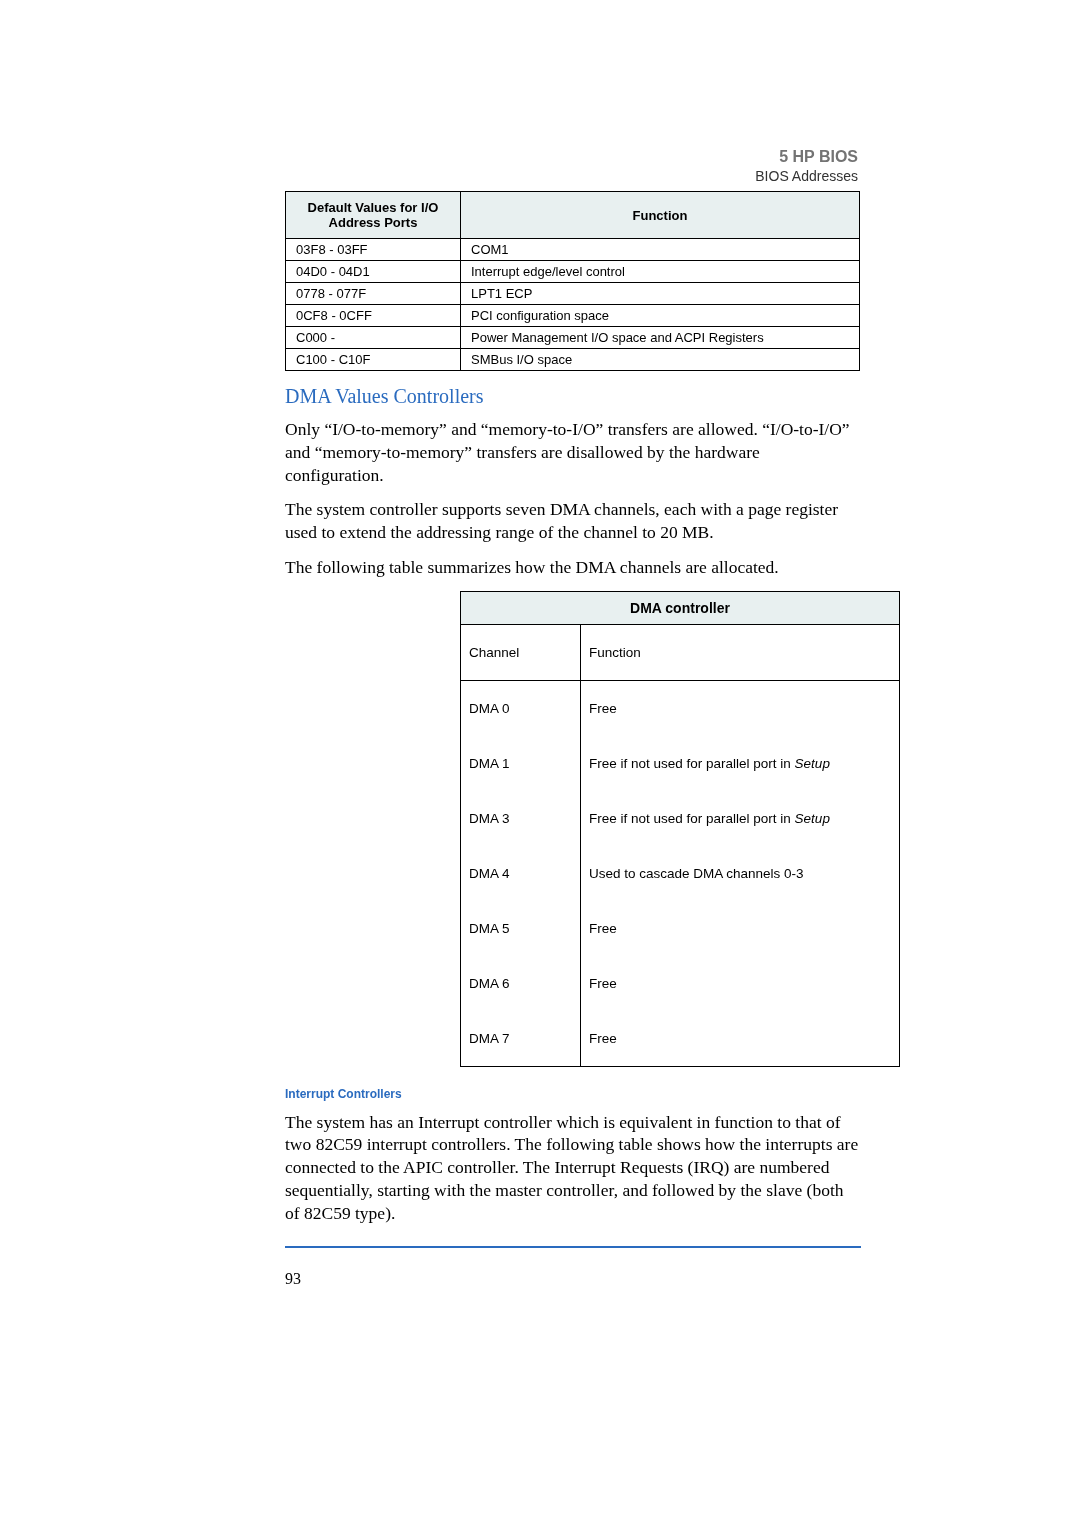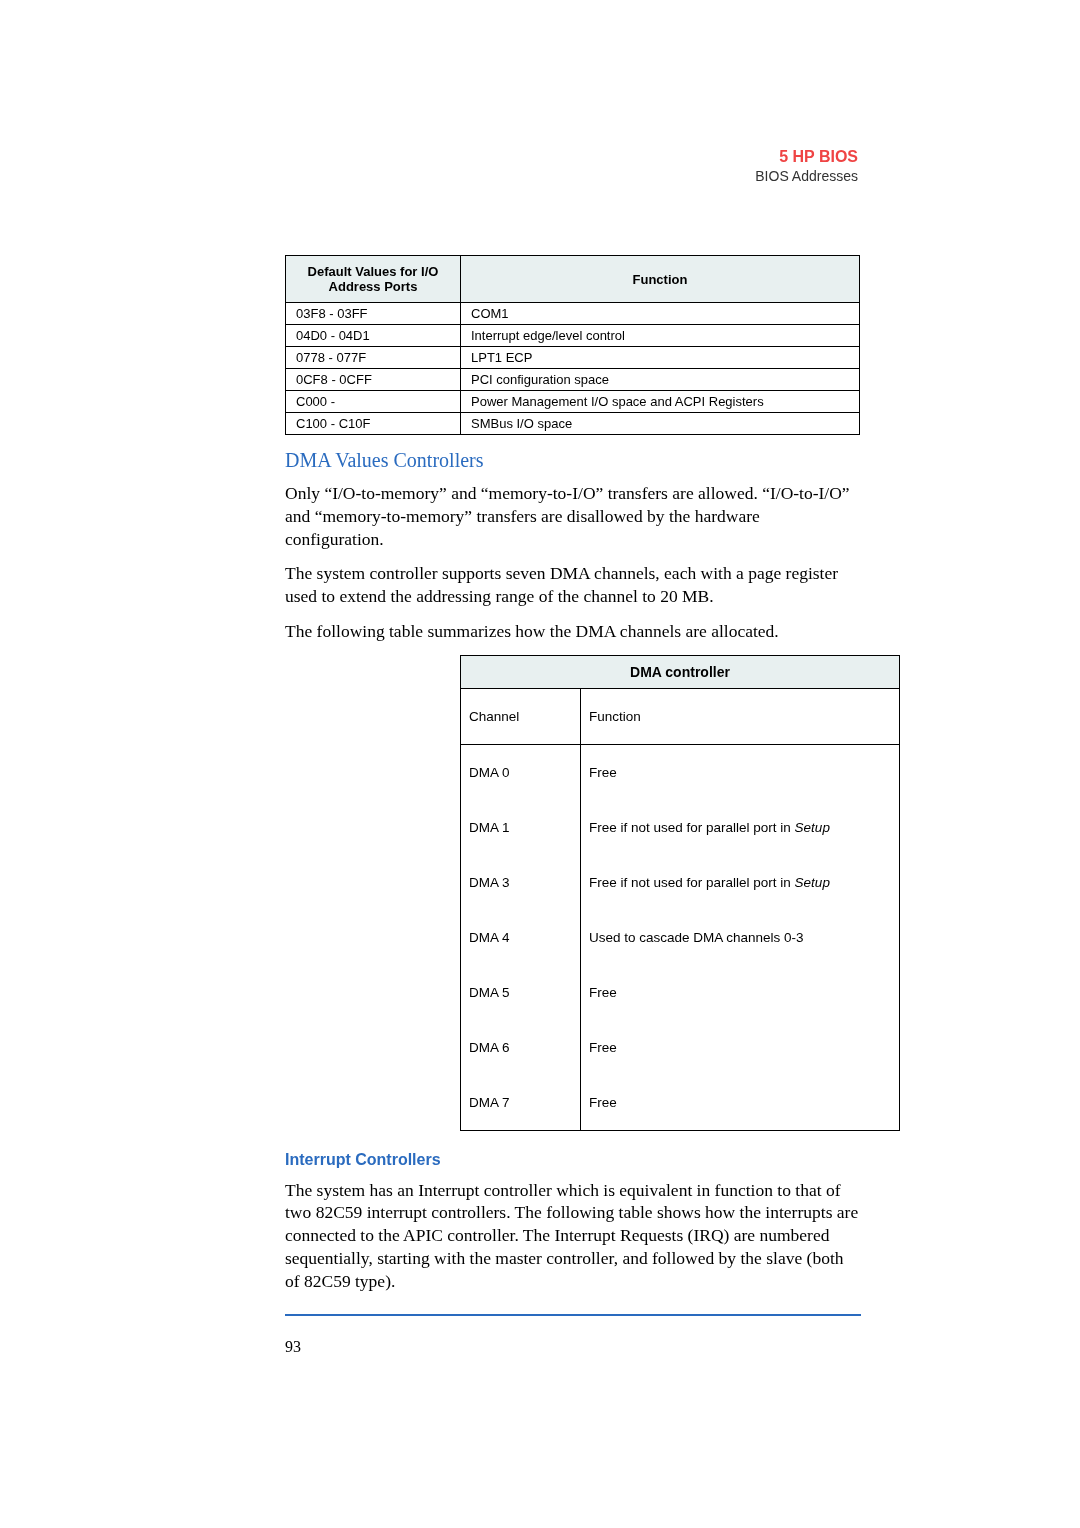--- a/index.html
+++ b/index.html
@@ -13,30 +13,30 @@
   }
   .header {
     position: absolute;
     top: 148px;
     right: 222px;
     text-align: right;
   }
   .header-chapter {
     font-family: Arial, Helvetica, sans-serif;
     font-weight: bold;
-    color: #ef4444;
+    color: #737373;
     font-size: 16px;
   }
   .header-section {
     font-family: Arial, Helvetica, sans-serif;
     font-size: 14px;
     color: #333;
     margin-top: 2px;
   }
-  .content { margin-top: 115px; }
+  .content { margin-top: 51px; }
   table {
     border-collapse: collapse;
     width: 575px;
     font-family: Arial, Helvetica, sans-serif;
     font-size: 13px;
   }
   .io-table { width: 575px; }
   .io-table th {
     background: #e8f0f0;
     border: 1px solid #000;
@@ -91,21 +91,21 @@
     font-size: 13.5px;
   }
   .dma-table td:first-child { width: 120px; }
   .dma-subhead td {
     border-bottom: 1px solid #000;
   }
   .h3 {
     font-family: Arial, Helvetica, sans-serif;
     font-weight: bold;
     color: #2a6bbf;
-    font-size: 16px;
+    font-size: 12px;
     margin: 18px 0 10px 0;
   }
   .footer-rule {
     border: none;
     border-top: 2px solid #2a6bbf;
     width: 576px;
     margin-left: 0;
     margin-top: 22px;
   }
   .page-num {

